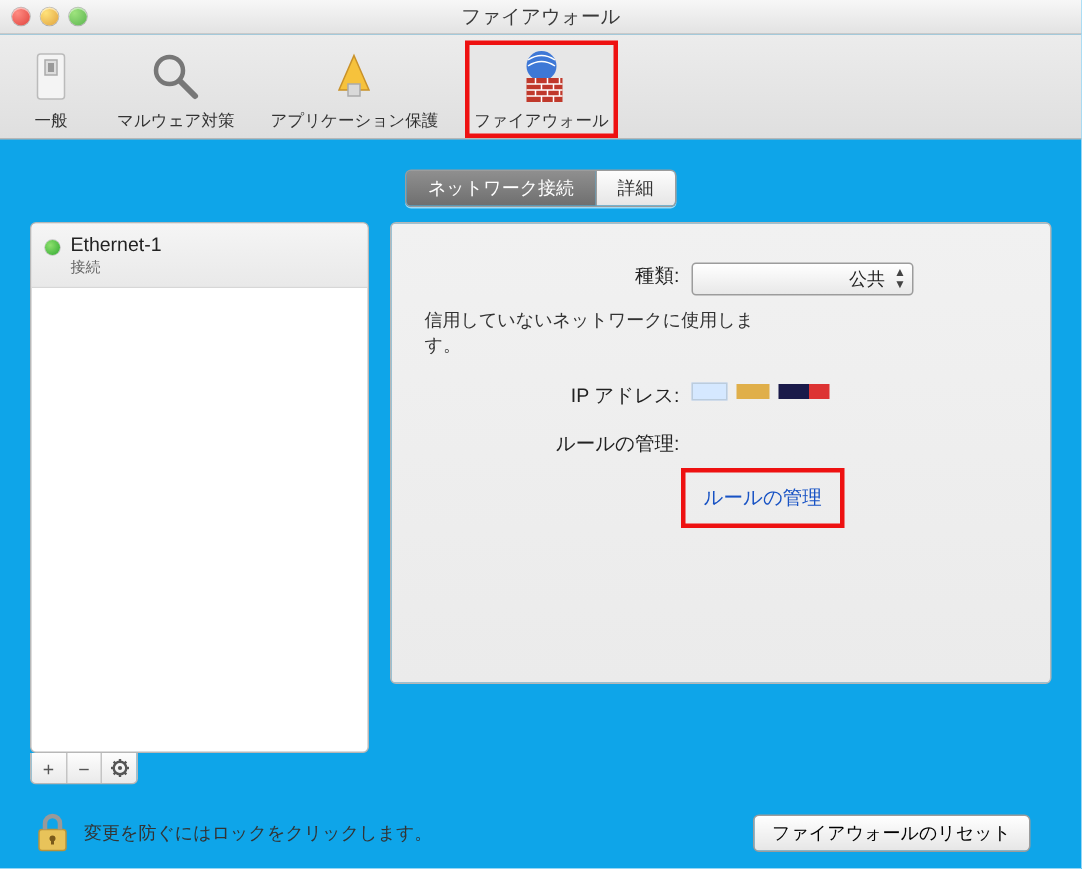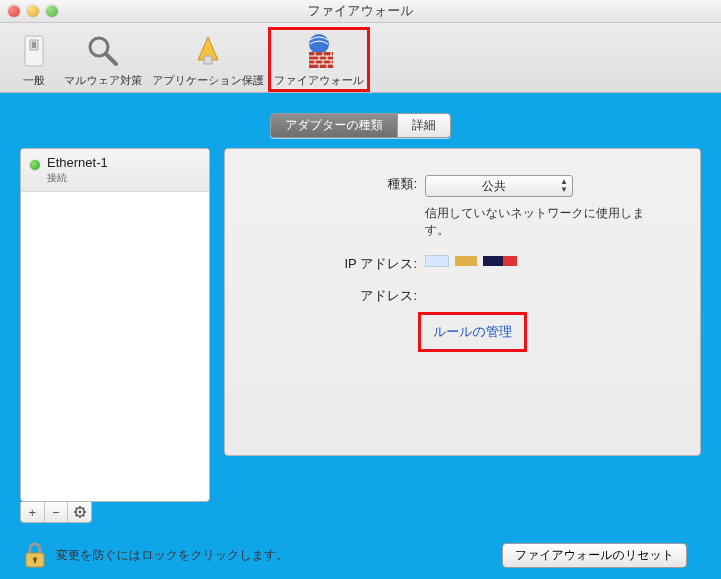--- a/index.html
+++ b/index.html
@@ -4,48 +4,48 @@
 <style>
   html,body{margin:0;padding:0;font-family:"Hiragino Kaku Gothic Pro","Helvetica Neue",Arial,sans-serif;font-size:13px;color:#222;background:#fff}
   .window{width:721px;height:579px;background:#0ea5e9;box-sizing:border-box;position:relative}
   .titlebar{height:22px;background:linear-gradient(#f7f7f7,#e3e3e3);border-bottom:1px solid #c9c9c9;display:flex;align-items:center;padding:0 8px;position:relative}
   .traffic{display:flex;gap:7px;align-items:center}
   .dot{width:12px;height:12px;border-radius:50%;box-shadow:inset 0 1px 0 rgba(255,255,255,.5),0 0 0 .5px rgba(0,0,0,.25)}
   .dot.red{background:radial-gradient(circle at 30% 30%,#ff8b82,#e0443e)}
   .dot.yellow{background:radial-gradient(circle at 30% 30%,#ffe27a,#e0a23e)}
   .dot.green{background:radial-gradient(circle at 30% 30%,#9ee37d,#5bb450)}
   .title{position:absolute;left:0;right:0;text-align:center;font-size:13px;color:#3a3a3a}
-  .toolbar{display:flex;align-items:flex-end;padding:6px 10px 2px 10px;gap:2px;border-bottom:1px solid #b7b7b7;background:linear-gradient(#ececec,#dfdfdf)}
+  .toolbar{display:flex;align-items:flex-end;padding:6px 10px 2px 10px;gap:16px;border-bottom:1px solid #b7b7b7;background:linear-gradient(#ececec,#dfdfdf)}
   .tb-item{display:flex;flex-direction:column;align-items:center;width:auto;padding:2px 4px;cursor:default}
   .tb-icon{width:40px;height:40px;display:flex;align-items:center;justify-content:center}
   .tb-label{font-size:11px;color:#333;margin-top:2px;white-space:nowrap}
   .tb-item.selected{outline:3px solid #e11;outline-offset:-1px;background:#e7e7e7}
   .content{padding:14px 20px 0 20px}
   .segrow{display:flex;justify-content:center;margin:6px 0 10px 0}
   .seg{display:flex;border:1px solid #9c9c9c;border-radius:4px;overflow:hidden;box-shadow:0 1px 0 rgba(255,255,255,.6)}
   .seg button{appearance:none;border:none;background:linear-gradient(#fdfdfd,#e6e6e6);padding:3px 14px;font-size:12px;color:#333;border-right:1px solid #9c9c9c}
   .seg button:last-child{border-right:none}
   .seg button.active{background:linear-gradient(#8f8f8f,#6f6f6f);color:#fff}
   .panes{display:flex;gap:14px}
-  .leftpanel{width:190px}
+  .leftpanel{width:226px}
   .listbox{border:1px solid #b7b7b7;border-radius:4px;background:#fff;height:354px;box-sizing:border-box;overflow:hidden}
   .listhead{background:linear-gradient(#f5f5f5,#e9e9e9);padding:6px 8px 6px 26px;border-bottom:1px solid #d7d7d7;position:relative}
   .statusdot{position:absolute;left:9px;top:11px;width:10px;height:10px;border-radius:50%;background:radial-gradient(circle at 35% 35%,#8de06e,#2fa82f);box-shadow:0 0 0 .5px rgba(0,0,0,.2)}
   .conn-name{font-size:13px;color:#222}
   .conn-sub{font-size:10px;color:#666;margin-top:1px}
   .listfoot{display:flex;border:1px solid #b7b7b7;border-top:none;border-radius:0 0 4px 4px;background:linear-gradient(#fdfdfd,#eaeaea);width:70px}
   .footbtn{width:23px;height:20px;display:flex;align-items:center;justify-content:center;border-right:1px solid #c4c4c4;font-size:13px;color:#555}
   .footbtn:last-child{border-right:none}
   .detailbox{flex:1;border:1px solid #b7b7b7;border-radius:4px;background:linear-gradient(#f1f1f1,#ebebeb);height:308px;padding:26px 22px 14px 22px;box-sizing:border-box}
   .row{display:flex;align-items:flex-start;margin-bottom:14px}
   .klabel{width:170px;text-align:right;padding-right:8px;color:#222}
   .kval{flex:1;color:#222}
-  .select{display:inline-flex;align-items:center;justify-content:center;min-width:120px;height:20px;border:1px solid #9c9c9c;border-radius:3px;background:linear-gradient(#fff,#e8e8e8);padding:0 18px 0 8px;position:relative;font-size:12px}
+  .select{display:inline-flex;align-items:center;justify-content:flex-end;min-width:120px;height:20px;border:1px solid #9c9c9c;border-radius:3px;background:linear-gradient(#fff,#e8e8e8);padding:0 18px 0 8px;position:relative;font-size:12px}
   .select .arrows{position:absolute;right:4px;top:2px;font-size:8px;line-height:8px;color:#444;display:flex;flex-direction:column}
-  .desc{font-size:12px;color:#333;margin-left:178px;margin-top:-6px;margin-bottom:16px;max-width:220px}
+  .desc{font-size:12px;color:#333;margin-top:-6px;margin-bottom:16px;max-width:220px}
   .ipchips{display:inline-flex;gap:6px;align-items:center}
   .chip{width:22px;height:10px}
   .chip.a{background:#d5e8ff;border:1px solid #bcd}
   .chip.b{background:#e0af4a}
   .chip.c{background:linear-gradient(90deg,#1a1a4a 60%,#d33 60%);width:34px}
   .link{color:#1752c4;cursor:pointer}
   .link-hl{display:inline-block;outline:3px solid #e11;outline-offset:4px;padding:4px 8px}
   .footer{position:absolute;left:0;right:12px;bottom:10px;display:flex;align-items:center;justify-content:space-between;padding:0 22px}
   .lockrow{display:flex;align-items:center;gap:8px;color:#333;font-size:12px}
   .pushbtn{appearance:none;border:1px solid #9c9c9c;border-radius:4px;background:linear-gradient(#fff,#e6e6e6);padding:3px 12px;font-size:12px}
@@ -119,21 +119,21 @@
         </svg>
       </div>
       <div class="tb-label">ファイアウォール</div>
     </div>
   </div>
 
   <div class="content">
 
     <div class="segrow">
       <div class="seg">
-        <button class="active">アダプターの種類</button>
+        <button class="active">ネットワーク接続</button>
         <button>詳細</button>
       </div>
     </div>
 
     <div class="panes">
       <div class="leftpanel">
         <div class="listbox">
           <div class="listhead">
             <span class="statusdot"></span>
             <div class="conn-name">Ethernet-1</div>
@@ -190,21 +190,21 @@
           <div class="kval">
             <span class="ipchips">
               <span class="chip a"></span>
               <span class="chip b"></span>
               <span class="chip c"></span>
             </span>
           </div>
         </div>
 
         <div class="row">
-          <div class="klabel">アドレス:</div>
+          <div class="klabel">ルールの管理:</div>
           <div class="kval"></div>
         </div>
 
         <div class="row" style="">
           <div class="klabel"></div>
           <div class="kval">
             <span class="link-hl">
               <span class="link">ルールの管理</span>
             </span>
           </div>

